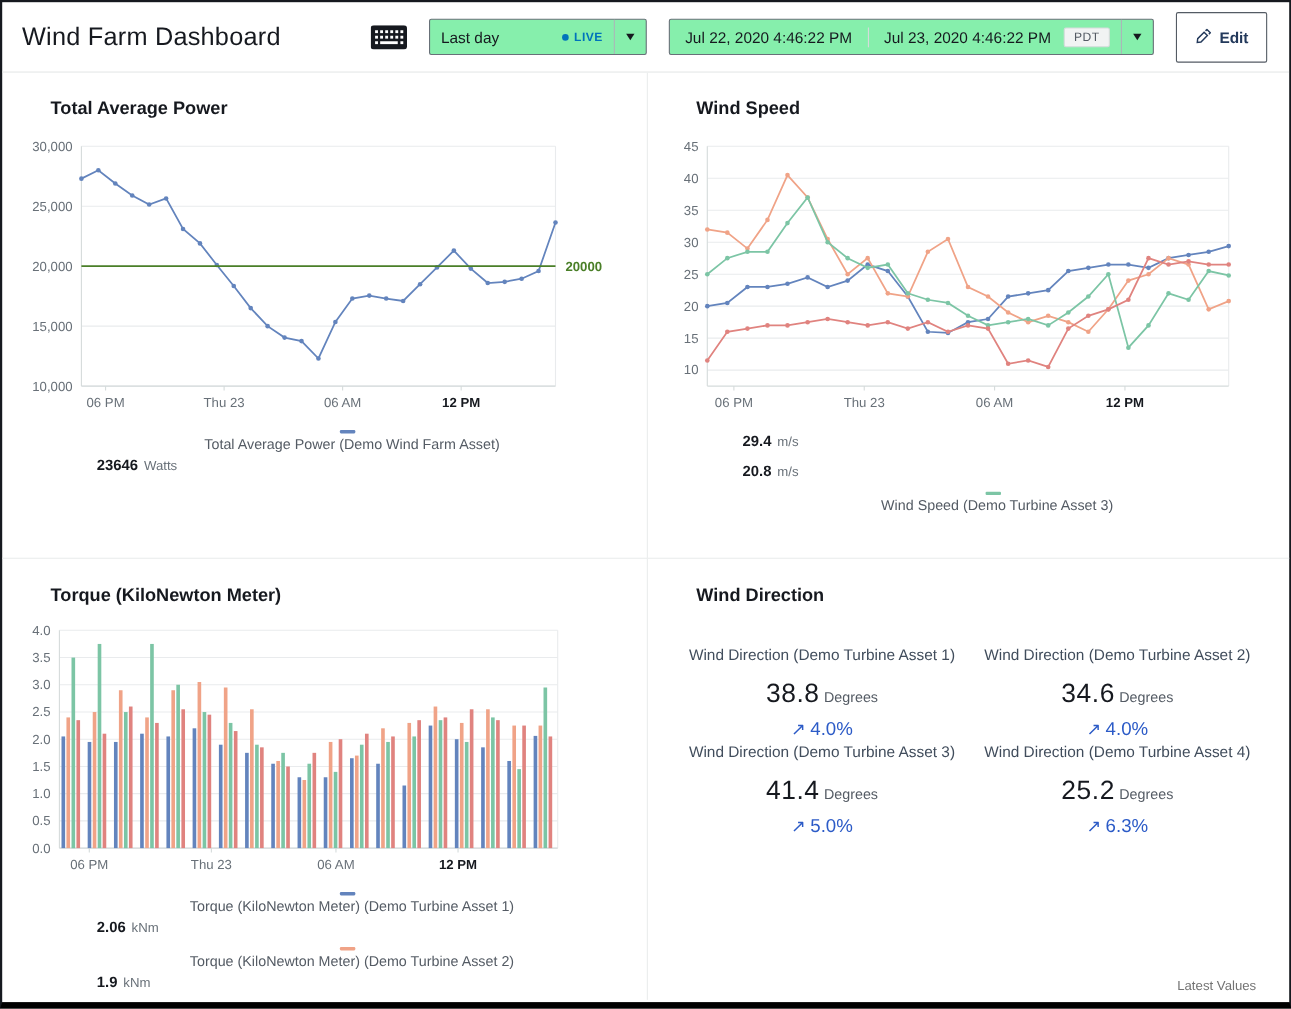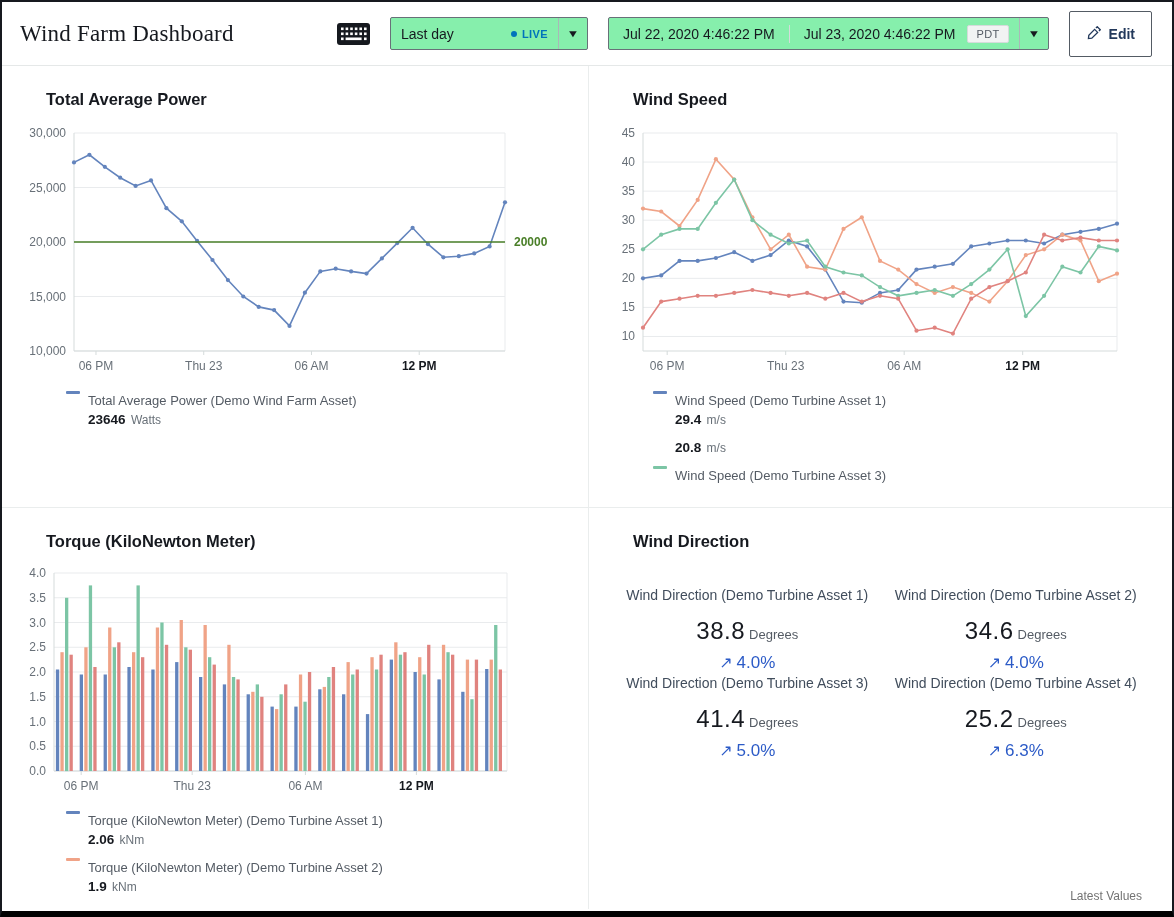--- a/index.html
+++ b/index.html
@@ -8,21 +8,21 @@
     width:1174px; height:917px;
     font-family:"Liberation Sans", sans-serif;
     color:#16191f;
     border:2px solid #16191f;
     border-bottom:6px solid #000;
     overflow:hidden;
     position:relative;
   }
   
   .hdr { height:64px; display:flex; align-items:center; padding:0 16px 0 18px; border-bottom:1px solid #e5e8e8; }
-  .hdr h1 { font-size:23px; font-weight:400; letter-spacing:.2px;font-family:Liberation Serif, serif; }
+  .hdr h1 { font-size:23px; font-weight:400; letter-spacing:.2px; }
   .hdr-controls { margin-left:auto; display:flex; align-items:center; gap:20px; margin-right:4px; }
   .kbd-btn { background:none; border:none; cursor:pointer; display:flex; align-items:center; }
   .select, .daterange {
     border:1px solid #687078; border-radius:2px; height:33px;
     display:flex; align-items:center; padding:0 0 0 10px; background:#86efac; cursor:pointer;
   }
   .select { width:198px; }
   .sel-val { font-size:14px; color:#16191f; }
   .live { margin-left:auto; display:flex; align-items:center; gap:5px; color:#0073bb; font-size:11px; font-weight:700; letter-spacing:.4px; }
   .live-dot { width:6px; height:6px; border-radius:50%; background:#0073bb; display:inline-block; }
@@ -39,21 +39,21 @@
   .panel { padding:24px 14px 16px 14px; overflow:hidden; position:relative; }
   .p-tl { border-right:1px solid #eaeded; border-bottom:1px solid #eaeded; }
   .p-tr { border-bottom:1px solid #eaeded; }
   .p-bl { border-right:1px solid #eaeded; }
   .ptitle { font-size:16.5px; font-weight:700; color:#16191f; margin:0 0 10px 30px; }
   .chart { display:block; }
   .chart text { font-family:"Liberation Sans", sans-serif; }
   
   .legends { margin:10px 0 0 50px; }
   .legend { margin-bottom:8px; }
-  .lgtop { display:flex; align-items:flex-start; }
+  .lgtop { display:flex; align-items:center;flex-direction:column; }
   .swatch { width:14px; height:3px; border-radius:1px; display:inline-block; margin-right:8px; flex:none; }
   .lglabel { font-size:13px; color:#545b64; line-height:19px; }
   .lgval { margin-left:22px; font-size:13.5px; font-weight:700; color:#16191f; line-height:19px; }
   .lgunit { font-weight:400; font-size:12px; color:#687078; margin-left:2px; }
   
   .kpi-grid { display:grid; grid-template-columns:1fr 1fr; margin-top:34px; padding:0 10px; }
   .kpi { text-align:center; }
   .kpi-title { font-size:14px; color:#414d5c; width:252px; margin:0 auto 12px auto; line-height:20px; }
   .kpi-value-row { margin-bottom:8px; }
   .kpi-value { font-size:24px; font-weight:400; color:#16191f; letter-spacing:.5px; }
@@ -324,24 +324,20 @@
         <circle cx="404.6" cy="162.2" r="2.1" fill="#e0837f"></circle>
         <circle cx="422.8" cy="153.5" r="2.1" fill="#e0837f"></circle>
         <circle cx="441.1" cy="115.7" r="2.1" fill="#e0837f"></circle>
         <circle cx="459.3" cy="121.5" r="2.1" fill="#e0837f"></circle>
         <circle cx="477.5" cy="118.6" r="2.1" fill="#e0837f"></circle>
         <circle cx="495.8" cy="121.5" r="2.1" fill="#e0837f"></circle>
         <circle cx="514.0" cy="121.5" r="2.1" fill="#e0837f"></circle>
       </svg>
     <div class="legends">
         <div class="legend">
-          <div class="lgtop">
-            <span class="swatch" style="background:#6384bd"></span>
-            <span class="lglabel">Wind Speed (Demo Turbine Asset 1)</span>
-          </div>
           <div class="lgval">29.4<span class="lgunit"> m/s</span></div>
         </div>
         <div class="legend">
           <div class="lgval">20.8<span class="lgunit"> m/s</span></div>
         </div>
         <div class="legend">
           <div class="lgtop">
             <span class="swatch" style="background:#7cc5a5"></span>
             <span class="lglabel">Wind Speed (Demo Turbine Asset 3)</span>
           </div>

